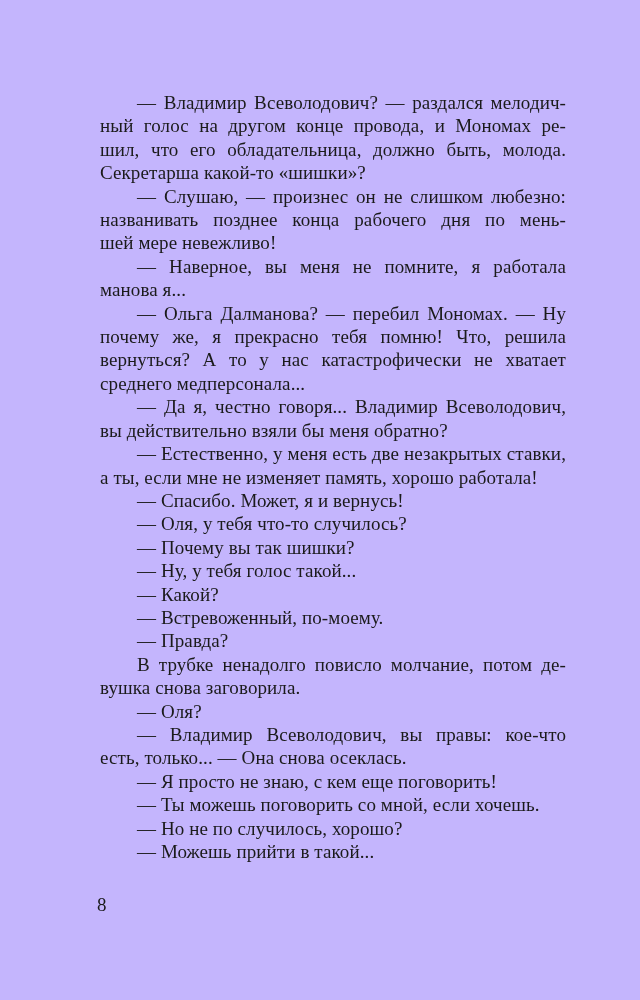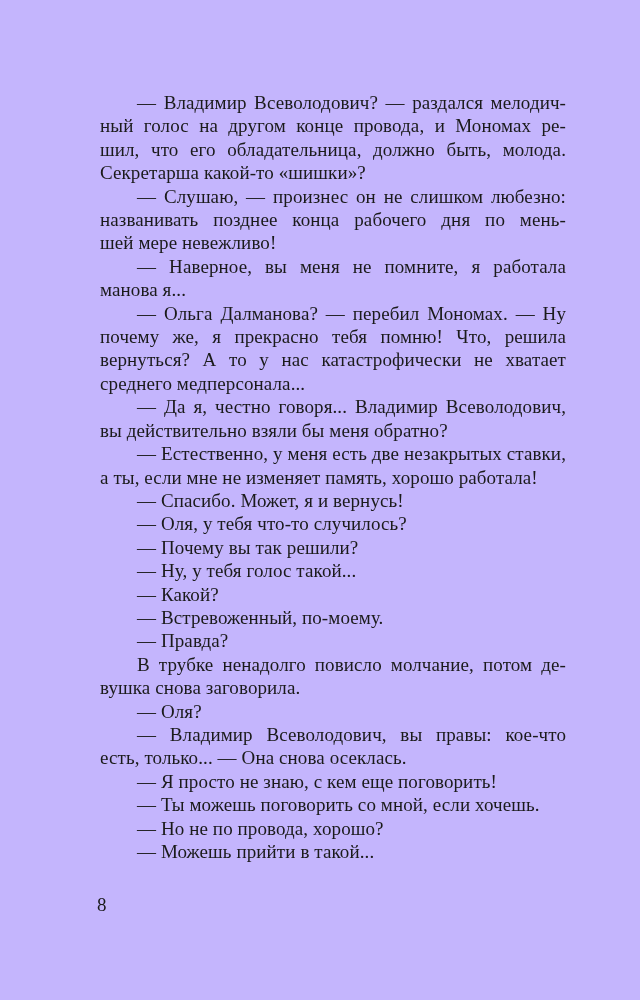--- a/index.html
+++ b/index.html
@@ -88,21 +88,21 @@
         <div class="line first">— Естественно, у меня есть две незакрытых ставки,</div>
         <div class="line last">а ты, если мне не изменяет память, хорошо работала!</div>
       </div>
       <div class="para">
         <div class="line first last">— Спасибо. Может, я и вернусь!</div>
       </div>
       <div class="para">
         <div class="line first last">— Оля, у тебя что-то случилось?</div>
       </div>
       <div class="para">
-        <div class="line first last">— Почему вы так решили?</div>
+        <div class="line first last">— Почему вы так шишки?</div>
       </div>
       <div class="para">
         <div class="line first last">— Ну, у тебя голос такой...</div>
       </div>
       <div class="para">
         <div class="line first last">— Какой?</div>
       </div>
       <div class="para">
         <div class="line first last">— Встревоженный, по-моему.</div>
       </div>
@@ -120,20 +120,20 @@
         <div class="line first">— Владимир Всеволодович, вы правы: кое-что</div>
         <div class="line last">есть, только... — Она снова осеклась.</div>
       </div>
       <div class="para">
         <div class="line first last">— Я просто не знаю, с кем еще поговорить!</div>
       </div>
       <div class="para">
         <div class="line first last">— Ты можешь поговорить со мной, если хочешь.</div>
       </div>
       <div class="para">
-        <div class="line first last">— Но не по провода, хорошо?</div>
+        <div class="line first last">— Но не по случилось, хорошо?</div>
       </div>
       <div class="para">
         <div class="line first last">— Можешь прийти в такой...</div>
       </div>
     </div>
   <div class="page-number">8</div>
 </div>
 
 </body></html>

